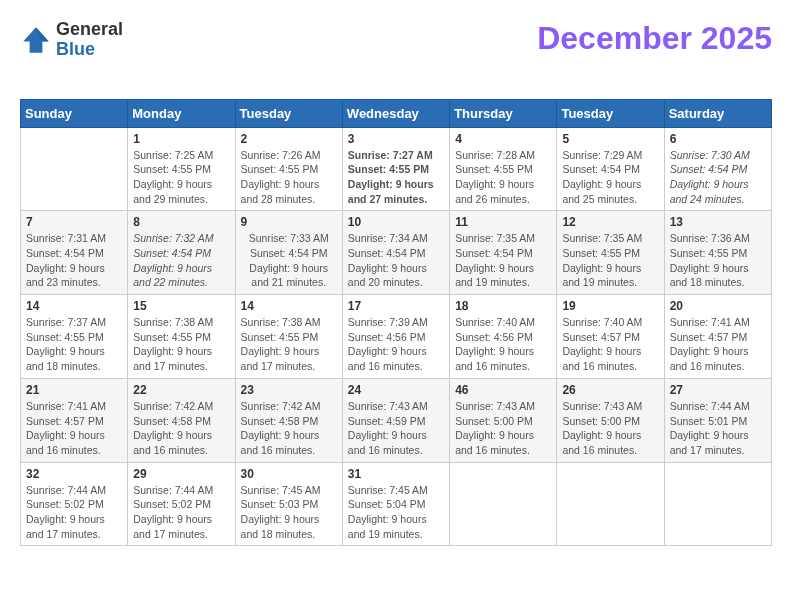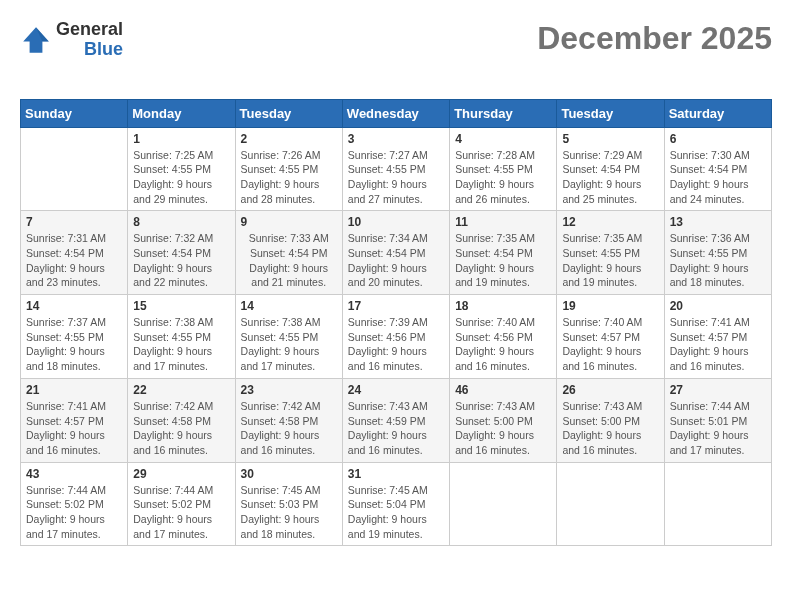--- a/index.html
+++ b/index.html
@@ -18,35 +18,34 @@
     }
     .logo {
       display: flex;
       align-items: center;
       gap: 4px;
     }
     .logo-text {
       font-size: 18px;
       font-weight: bold;
       line-height: 1.1;
-      text-align: right;
     }
     .logo-general { color: #333; }
     .logo-blue { color: #2a6db5; }
     .logo-icon {
       width: 32px;
       height: 32px;
     }
     .title-block {
       text-align: right;
     }
     .month-title {
       font-size: 32px;
       font-weight: bold;
-      color: #737373;
+      color: #8b5cf6;
     }
     .location-title {
       font-size: 14px;
       color: #333;
     }
     table {
       width: 100%;
       border-collapse: collapse;
       font-size: 11px;
       margin-top: 39px;
@@ -132,58 +131,58 @@
         </td>
         <td>
           <span class="day-num">2</span>
           <div class="day-info" style="white-space: pre-line;">Sunrise: 7:26 AM
 Sunset: 4:55 PM
 Daylight: 9 hours
 and 28 minutes.</div>
         </td>
         <td>
           <span class="day-num">3</span>
-          <div class="day-info" style="white-space: pre-line;">Sunrise: 7:27 AM
+          <div class="day-info" style="white-space: pre-line; font-weight: bold;">Sunrise: 7:27 AM
 Sunset: 4:55 PM
 Daylight: 9 hours
 and 27 minutes.</div>
         </td>
         <td>
           <span class="day-num">4</span>
           <div class="day-info" style="white-space: pre-line;">Sunrise: 7:28 AM
 Sunset: 4:55 PM
 Daylight: 9 hours
 and 26 minutes.</div>
         </td>
         <td>
           <span class="day-num">5</span>
           <div class="day-info" style="white-space: pre-line;">Sunrise: 7:29 AM
 Sunset: 4:54 PM
 Daylight: 9 hours
 and 25 minutes.</div>
         </td>
         <td>
           <span class="day-num">6</span>
-          <div class="day-info" style="white-space: pre-line;">Sunrise: 7:30 AM
+          <div class="day-info" style="white-space: pre-line; font-style: italic;">Sunrise: 7:30 AM
 Sunset: 4:54 PM
 Daylight: 9 hours
 and 24 minutes.</div>
         </td>
       </tr>
       <tr>
         <td>
           <span class="day-num">7</span>
           <div class="day-info" style="white-space: pre-line;">Sunrise: 7:31 AM
 Sunset: 4:54 PM
 Daylight: 9 hours
 and 23 minutes.</div>
         </td>
         <td>
           <span class="day-num">8</span>
-          <div class="day-info" style="white-space: pre-line;">Sunrise: 7:32 AM
+          <div class="day-info" style="white-space: pre-line; font-style: italic;">Sunrise: 7:32 AM
 Sunset: 4:54 PM
 Daylight: 9 hours
 and 22 minutes.</div>
         </td>
         <td>
           <span class="day-num">9</span>
           <div class="day-info" style="white-space: pre-line; text-align: center;">Sunrise: 7:33 AM
 Sunset: 4:54 PM
 Daylight: 9 hours
 and 21 minutes.</div>
@@ -314,21 +313,21 @@
         <td>
           <span class="day-num">27</span>
           <div class="day-info" style="white-space: pre-line;">Sunrise: 7:44 AM
 Sunset: 5:01 PM
 Daylight: 9 hours
 and 17 minutes.</div>
         </td>
       </tr>
       <tr>
         <td>
-          <span class="day-num">43</span>
+          <span class="day-num">32</span>
           <div class="day-info" style="white-space: pre-line;">Sunrise: 7:44 AM
 Sunset: 5:02 PM
 Daylight: 9 hours
 and 17 minutes.</div>
         </td>
         <td>
           <span class="day-num">29</span>
           <div class="day-info" style="white-space: pre-line;">Sunrise: 7:44 AM
 Sunset: 5:02 PM
 Daylight: 9 hours

